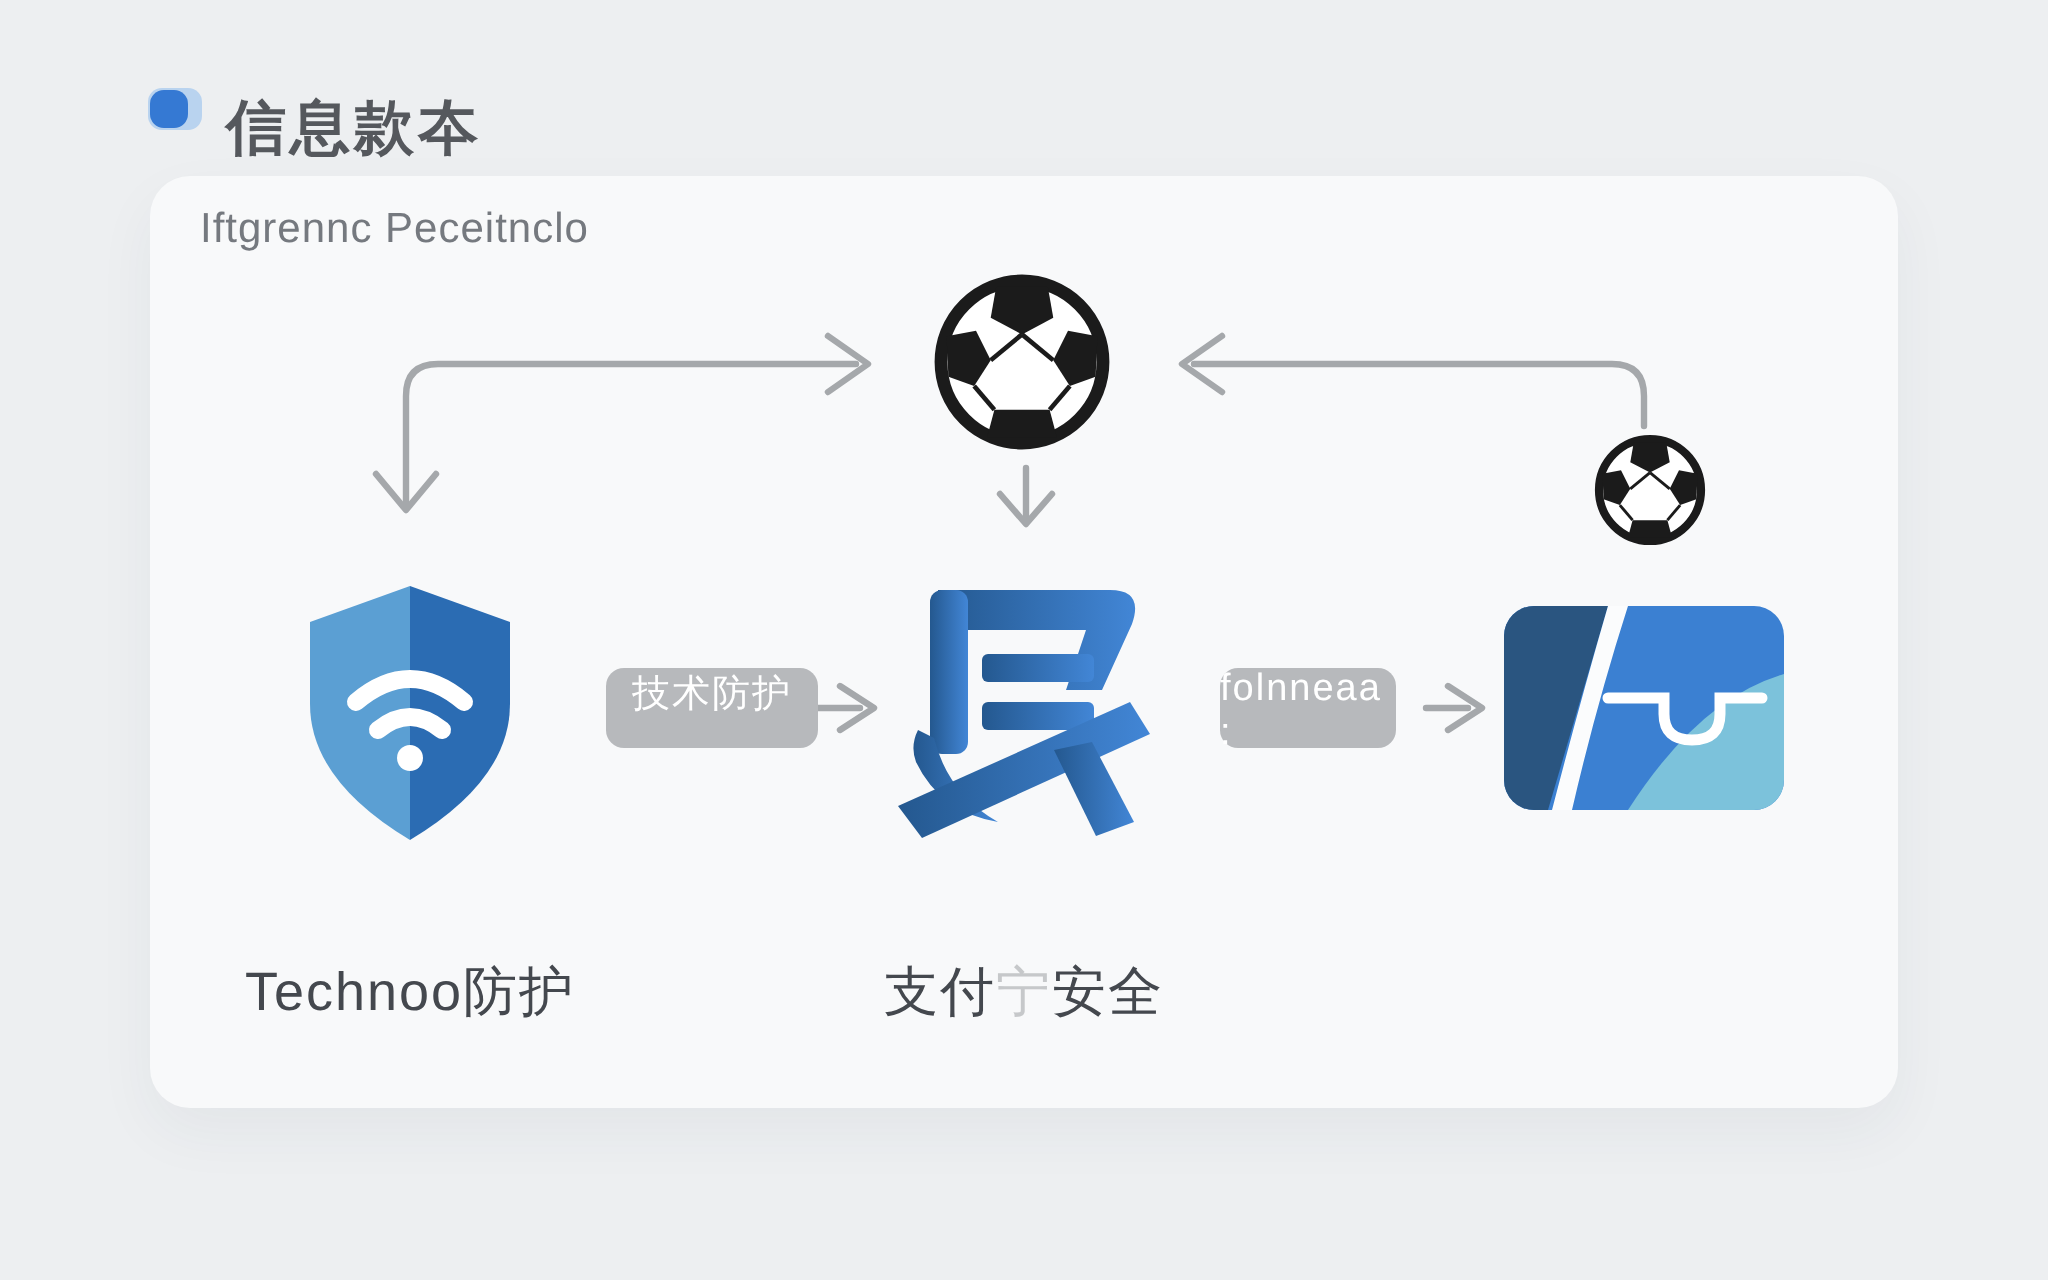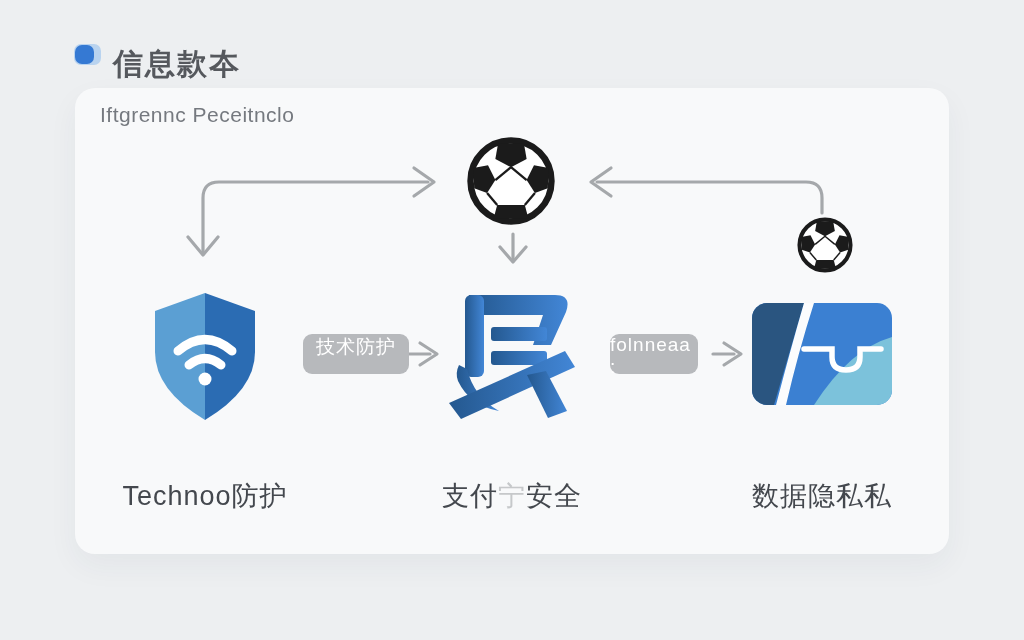--- a/index.html
+++ b/index.html
@@ -170,17 +170,14 @@
   <div class="conn-box conn-box-2">
     <span>folnneaa :</span>
   </div>
 
   <div class="node-label node-label-2">
     <span>支付</span><span class="faint">宁</span><span>安全</span>
   </div>
   <div class="node-label node-label-1">
     <span>Technoo防护</span>
   </div>
-  <div class="node-label node-label-3">
-    <span>数据隐私私</span>
-  </div>
 
 </div>
 
 </body></html>

